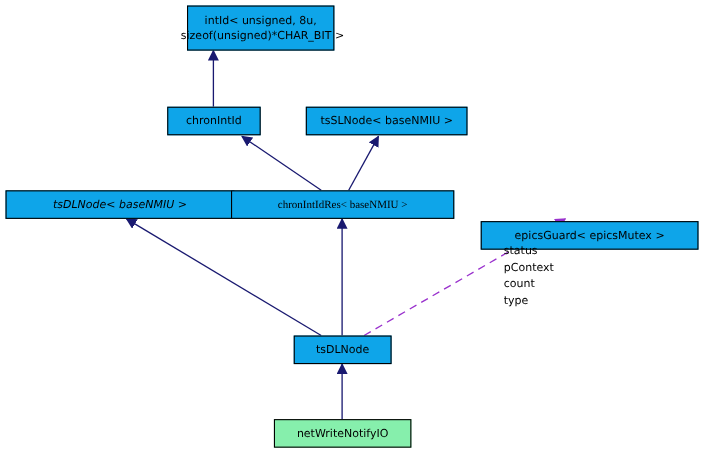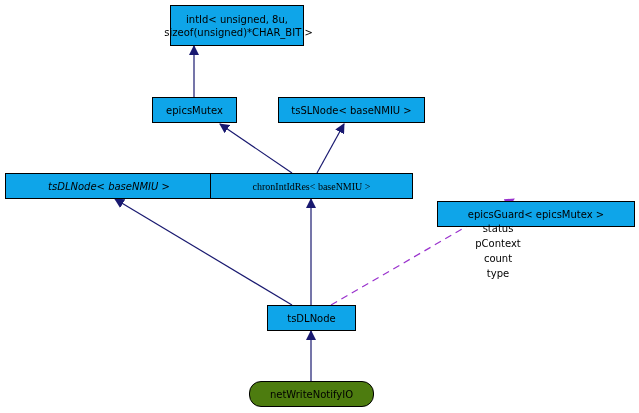--- a/index.html
+++ b/index.html
@@ -2,22 +2,22 @@
 <html><head>
 <meta charset="utf-8">
 <style>
   html, body { margin:0; padding:0; background:#ffffff; }
   body { width:639px; height:413px; position:relative; overflow:hidden;
          font-family:"DejaVu Sans", sans-serif; font-size:10px; color:#000; }
   svg { position:absolute; left:0; top:0; }
   .node { position:absolute; box-sizing:border-box; border:1px solid #000; background:#0ea5e9;
           display:flex; align-items:center; justify-content:center; text-align:center;
           line-height:13px; white-space:pre; cursor:pointer; }
-  .node.current { background:#4d7c0f;border-radius:12px; }
-  .lbl { position:absolute; text-align:center; line-height:15px; }
+  .node.current { background:#86efac; }
+  .lbl { position:absolute; text-align:left; line-height:15px; }
 </style>
 </head>
 <body>
 
 <svg width="639" height="413">
   <defs>
     <marker id="arrBlue" markerWidth="10" markerHeight="10" refX="9" refY="5" orient="auto" markerUnits="userSpaceOnUse">
       <path d="M0,0 L10,5 L0,10 z" fill="#191970"></path>
     </marker>
     <marker id="arrPurple" markerWidth="10" markerHeight="10" refX="9" refY="5" orient="auto" markerUnits="userSpaceOnUse">
@@ -28,21 +28,21 @@
   <line x1="292" y1="173" x2="220" y2="124" stroke="#191970" stroke-width="1.2" marker-end="url(#arrBlue)"></line>
   <line x1="317" y1="173" x2="344" y2="124" stroke="#191970" stroke-width="1.2" marker-end="url(#arrBlue)"></line>
   <line x1="292" y1="305" x2="115" y2="199" stroke="#191970" stroke-width="1.2" marker-end="url(#arrBlue)"></line>
   <line x1="311" y1="305" x2="311" y2="199" stroke="#191970" stroke-width="1.2" marker-end="url(#arrBlue)"></line>
   <line x1="331" y1="305" x2="514" y2="199" stroke="#9a32cd" stroke-width="1.2" stroke-dasharray="7,5" marker-end="url(#arrPurple)"></line>
   <line x1="311" y1="381" x2="311" y2="331" stroke="#191970" stroke-width="1.2" marker-end="url(#arrBlue)"></line>
 </svg>
 
 <div class="node" style="left:170px;top:5px;width:134px;height:41px;">intId&lt; unsigned, 8u,
  sizeof(unsigned)*CHAR_BIT &gt;</div>
-<div class="node" style="left:152px;top:97px;width:85px;height:26px;">epicsMutex</div>
+<div class="node" style="left:152px;top:97px;width:85px;height:26px;">chronIntId</div>
 <div class="node" style="left:278px;top:97px;width:147px;height:26px;">tsSLNode&lt; baseNMIU &gt;</div>
 <div class="node" style="left:5px;top:173px;width:208px;height:26px;font-style:italic;">tsDLNode&lt; baseNMIU &gt;</div>
 <div class="node" style="left:210px;top:173px;width:203px;height:26px;font-family:Liberation Serif, serif;">chronIntIdRes&lt; baseNMIU &gt;</div>
 <div class="node" style="left:437px;top:173px;width:198px;height:26px;margin-top:28px;">epicsGuard&lt; epicsMutex &gt;</div>
 <div class="node" style="left:267px;top:305px;width:89px;height:26px;">tsDLNode</div>
 <div class="node current" style="left:249px;top:381px;width:125px;height:26px;">netWriteNotifyIO</div>
 
 <div class="lbl" style="left:458px;top:221px;width:80px;white-space:pre;">status
 pContext
 count

